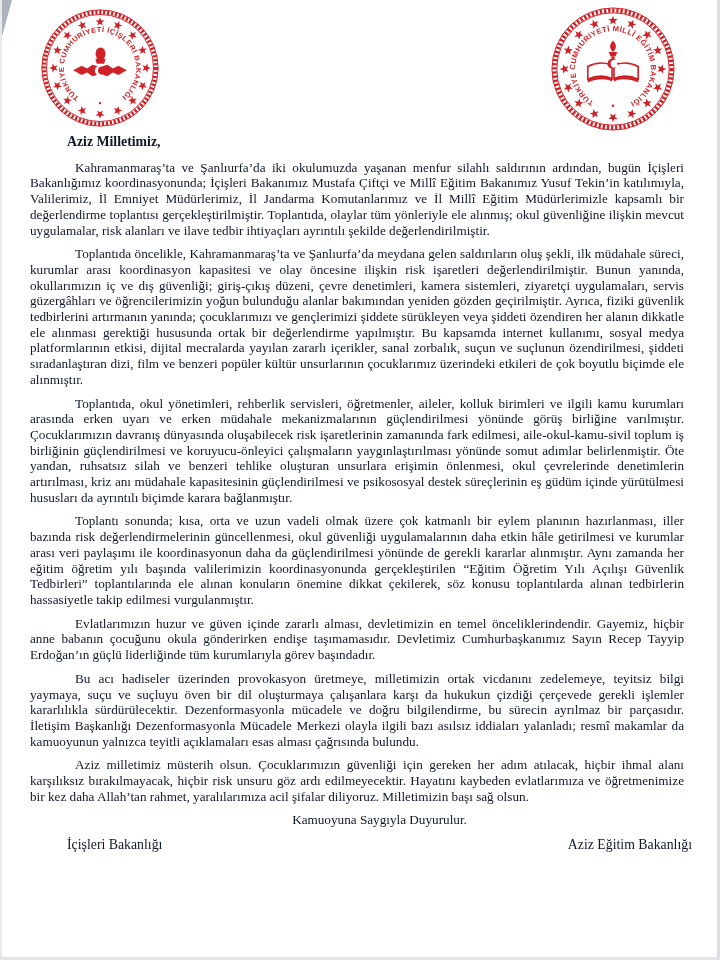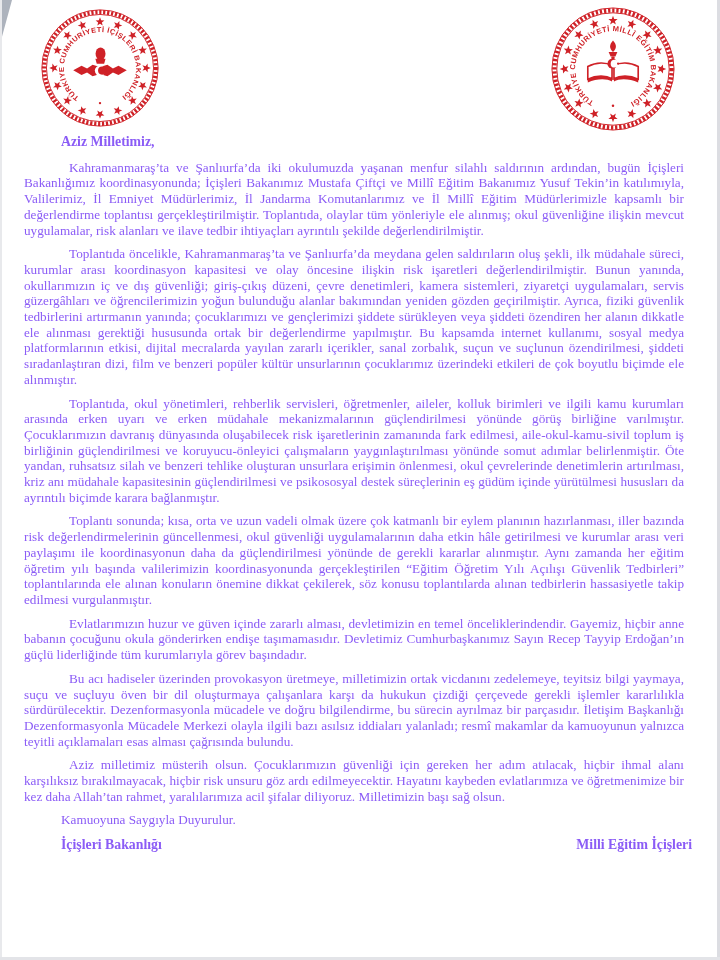--- a/index.html
+++ b/index.html
@@ -14,26 +14,26 @@
   .edge-left{position:absolute;left:0;top:0;bottom:0;width:2px;background:#e8e9ec;}
   .edge-right{position:absolute;right:0;top:0;bottom:0;width:3px;background:#dcdde2;}
   .edge-bottom{position:absolute;left:0;right:0;bottom:0;height:3px;background:#e3e4e8;}
   
   .seal{position:absolute;top:8px;width:120px;height:120px;}
   .seal-left{left:40px;}
   .seal-right{left:550px;top:6px;width:126px;height:126px;}
   .ring-text{font-family:"Liberation Sans", sans-serif;font-weight:bold;
     font-size:7.6px;fill:#cf2127;letter-spacing:.4px;}
   
-  .letter{position:absolute;left:16px;right:28px;top:134px;color:#8b5cf6;
+  .letter{position:absolute;left:22px;right:28px;top:134px;color:#0f172a;
     font-size:13.2px;line-height:15.7px;text-align:justify;}
   .salutation{font-weight:bold;font-size:13.8px;margin:0 0 10px;text-indent:45px;text-align:left;}
   .para{margin:0 8px 8px;text-indent:45px;}
-  .closing{margin:2px 0 9px;text-indent:45px;text-align:left;}
-  .signatures{display:flex;justify-content:space-between;font-weight:bold;
+  .closing{margin:2px 0 9px;text-indent:45px;text-align:center;}
+  .signatures{display:flex;justify-content:space-between;font-weight:normal;
     font-size:13.8px;padding-left:45px;margin-top:3px;}
 </style>
 </head>
 <body>
 
 <div class="page">
 
   <div class="corner-tl"></div>
   <div class="edge-left"></div>
   <div class="edge-right"></div>
@@ -109,16 +109,16 @@
     <p class="para">Kahramanmaraş’ta ve Şanlıurfa’da iki okulumuzda yaşanan menfur silahlı saldırının ardından, bugün İçişleri Bakanlığımız koordinasyonunda; İçişleri Bakanımız Mustafa Çiftçi ve Millî Eğitim Bakanımız Yusuf Tekin’in katılımıyla, Valilerimiz, İl Emniyet Müdürlerimiz, İl Jandarma Komutanlarımız ve İl Millî Eğitim Müdürlerimizle kapsamlı bir değerlendirme toplantısı gerçekleştirilmiştir. Toplantıda, olaylar tüm yönleriyle ele alınmış; okul güvenliğine ilişkin mevcut uygulamalar, risk alanları ve ilave tedbir ihtiyaçları ayrıntılı şekilde değerlendirilmiştir.</p>
     <p class="para">Toplantıda öncelikle, Kahramanmaraş’ta ve Şanlıurfa’da meydana gelen saldırıların oluş şekli, ilk müdahale süreci, kurumlar arası koordinasyon kapasitesi ve olay öncesine ilişkin risk işaretleri değerlendirilmiştir. Bunun yanında, okullarımızın iç ve dış güvenliği; giriş-çıkış düzeni, çevre denetimleri, kamera sistemleri, ziyaretçi uygulamaları, servis güzergâhları ve öğrencilerimizin yoğun bulunduğu alanlar bakımından yeniden gözden geçirilmiştir. Ayrıca, fiziki güvenlik tedbirlerini artırmanın yanında; çocuklarımızı ve gençlerimizi şiddete sürükleyen veya şiddeti özendiren her alanın dikkatle ele alınması gerektiği hususunda ortak bir değerlendirme yapılmıştır. Bu kapsamda internet kullanımı, sosyal medya platformlarının etkisi, dijital mecralarda yayılan zararlı içerikler, sanal zorbalık, suçun ve suçlunun özendirilmesi, şiddeti sıradanlaştıran dizi, film ve benzeri popüler kültür unsurlarının çocuklarımız üzerindeki etkileri de çok boyutlu biçimde ele alınmıştır.</p>
     <p class="para">Toplantıda, okul yönetimleri, rehberlik servisleri, öğretmenler, aileler, kolluk birimleri ve ilgili kamu kurumları arasında erken uyarı ve erken müdahale mekanizmalarının güçlendirilmesi yönünde görüş birliğine varılmıştır. Çocuklarımızın davranış dünyasında oluşabilecek risk işaretlerinin zamanında fark edilmesi, aile-okul-kamu-sivil toplum iş birliğinin güçlendirilmesi ve koruyucu-önleyici çalışmaların yaygınlaştırılması yönünde somut adımlar belirlenmiştir. Öte yandan, ruhsatsız silah ve benzeri tehlike oluşturan unsurlara erişimin önlenmesi, okul çevrelerinde denetimlerin artırılması, kriz anı müdahale kapasitesinin güçlendirilmesi ve psikososyal destek süreçlerinin eş güdüm içinde yürütülmesi hususları da ayrıntılı biçimde karara bağlanmıştır.</p>
     <p class="para">Toplantı sonunda; kısa, orta ve uzun vadeli olmak üzere çok katmanlı bir eylem planının hazırlanması, iller bazında risk değerlendirmelerinin güncellenmesi, okul güvenliği uygulamalarının daha etkin hâle getirilmesi ve kurumlar arası veri paylaşımı ile koordinasyonun daha da güçlendirilmesi yönünde de gerekli kararlar alınmıştır. Aynı zamanda her eğitim öğretim yılı başında valilerimizin koordinasyonunda gerçekleştirilen “Eğitim Öğretim Yılı Açılışı Güvenlik Tedbirleri” toplantılarında ele alınan konuların önemine dikkat çekilerek, söz konusu toplantılarda alınan tedbirlerin hassasiyetle takip edilmesi vurgulanmıştır.</p>
     <p class="para">Evlatlarımızın huzur ve güven içinde zararlı alması, devletimizin en temel önceliklerindendir. Gayemiz, hiçbir anne babanın çocuğunu okula gönderirken endişe taşımamasıdır. Devletimiz Cumhurbaşkanımız Sayın Recep Tayyip Erdoğan’ın güçlü liderliğinde tüm kurumlarıyla görev başındadır.</p>
     <p class="para">Bu acı hadiseler üzerinden provokasyon üretmeye, milletimizin ortak vicdanını zedelemeye, teyitsiz bilgi yaymaya, suçu ve suçluyu öven bir dil oluşturmaya çalışanlara karşı da hukukun çizdiği çerçevede gerekli işlemler kararlılıkla sürdürülecektir. Dezenformasyonla mücadele ve doğru bilgilendirme, bu sürecin ayrılmaz bir parçasıdır. İletişim Başkanlığı Dezenformasyonla Mücadele Merkezi olayla ilgili bazı asılsız iddiaları yalanladı; resmî makamlar da kamuoyunun yalnızca teyitli açıklamaları esas alması çağrısında bulundu.</p>
     <p class="para">Aziz milletimiz müsterih olsun. Çocuklarımızın güvenliği için gereken her adım atılacak, hiçbir ihmal alanı karşılıksız bırakılmayacak, hiçbir risk unsuru göz ardı edilmeyecektir. Hayatını kaybeden evlatlarımıza ve öğretmenimize bir kez daha Allah’tan rahmet, yaralılarımıza acil şifalar diliyoruz. Milletimizin başı sağ olsun.</p>
     <p class="closing">Kamuoyuna Saygıyla Duyurulur.</p>
     <div class="signatures">
       <span class="sig">İçişleri Bakanlığı</span>
-      <span class="sig">Milli Eğitim İçişleri</span>
+      <span class="sig">Aziz Eğitim Bakanlığı</span>
     </div>
   </main>
 </div>
 
 </body></html>

